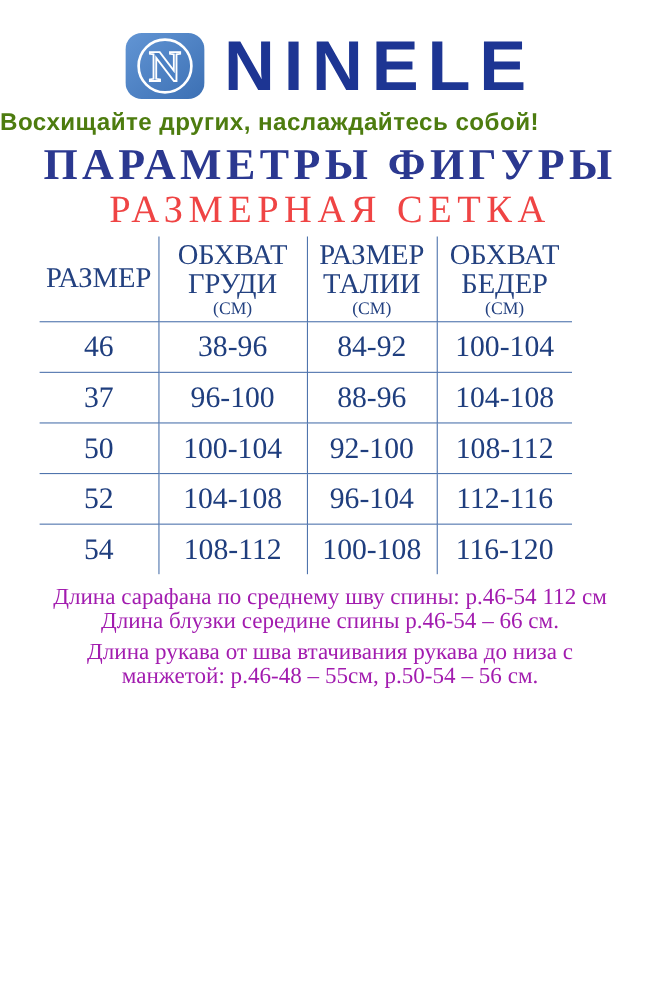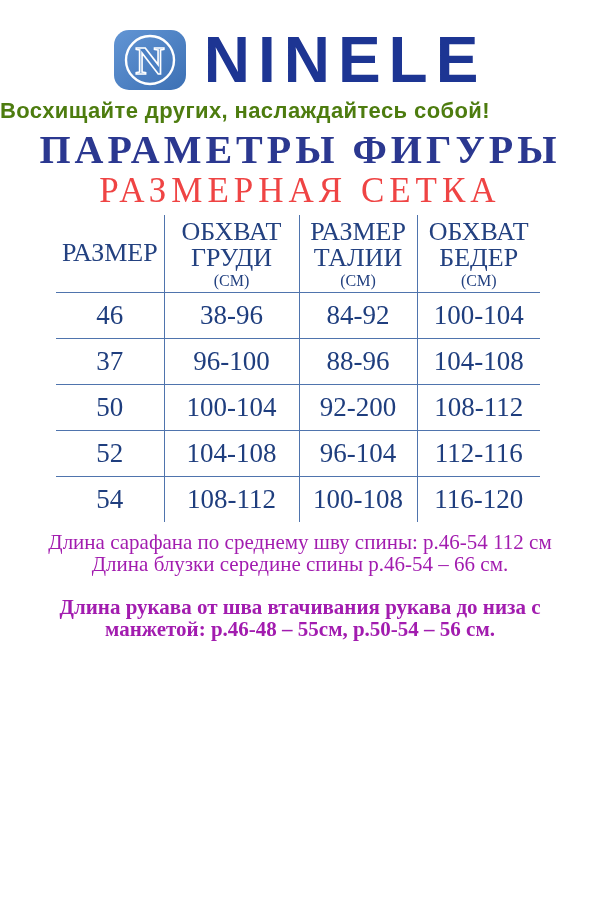--- a/index.html
+++ b/index.html
@@ -36,21 +36,21 @@
     color:#2b3890; letter-spacing:4px; white-space:nowrap;
   }
   .subtitle {
     margin-top:3px; text-align:center;
     font-weight:400; font-size:35px; line-height:1.0;
     color:#ef4444; letter-spacing:5px; white-space:nowrap;
   }
 
   
   table.size-table {
-    margin:7px 0 0 56px;
+    margin:7px 0 0 36px;
     width:484px; table-layout:fixed;
     border-collapse:collapse;
   }
   .size-table th, .size-table td {
     border:1.8px solid #4f74ad;
     text-align:center; vertical-align:middle; padding:0;
   }
   
   .size-table tr > *:first-child { border-left:none; }
   .size-table tr > *:last-child  { border-right:none; }
@@ -65,21 +65,21 @@
   .size-table tbody td {
     height:45px; font-size:27px; color:#1f3e7e;
   }
 
   
   .notes {
     margin-top:9px; text-align:center;
     font-size:21px; color:#a21caf;
   }
   .note-line { line-height:22px; }
-  .notes-group-2 { margin-top:21px;font-weight:bold; }
+  .notes-group-2 { margin-top:6px; }
 </style>
 </head>
 <body>
 
 <div class="page">
 
   <div class="logo-row">
     <svg class="logo-svg" width="72" height="60" viewBox="0 0 72 60">
       <defs>
         <linearGradient id="tileGrad" x1="0" y1="0" x2="1" y2="1">
@@ -134,21 +134,21 @@
       </tr>
       <tr>
         <td>37</td>
         <td>96-100</td>
         <td>88-96</td>
         <td>104-108</td>
       </tr>
       <tr>
         <td>50</td>
         <td>100-104</td>
-        <td>92-200</td>
+        <td>92-100</td>
         <td>108-112</td>
       </tr>
       <tr>
         <td>52</td>
         <td>104-108</td>
         <td>96-104</td>
         <td>112-116</td>
       </tr>
       <tr>
         <td>54</td>

